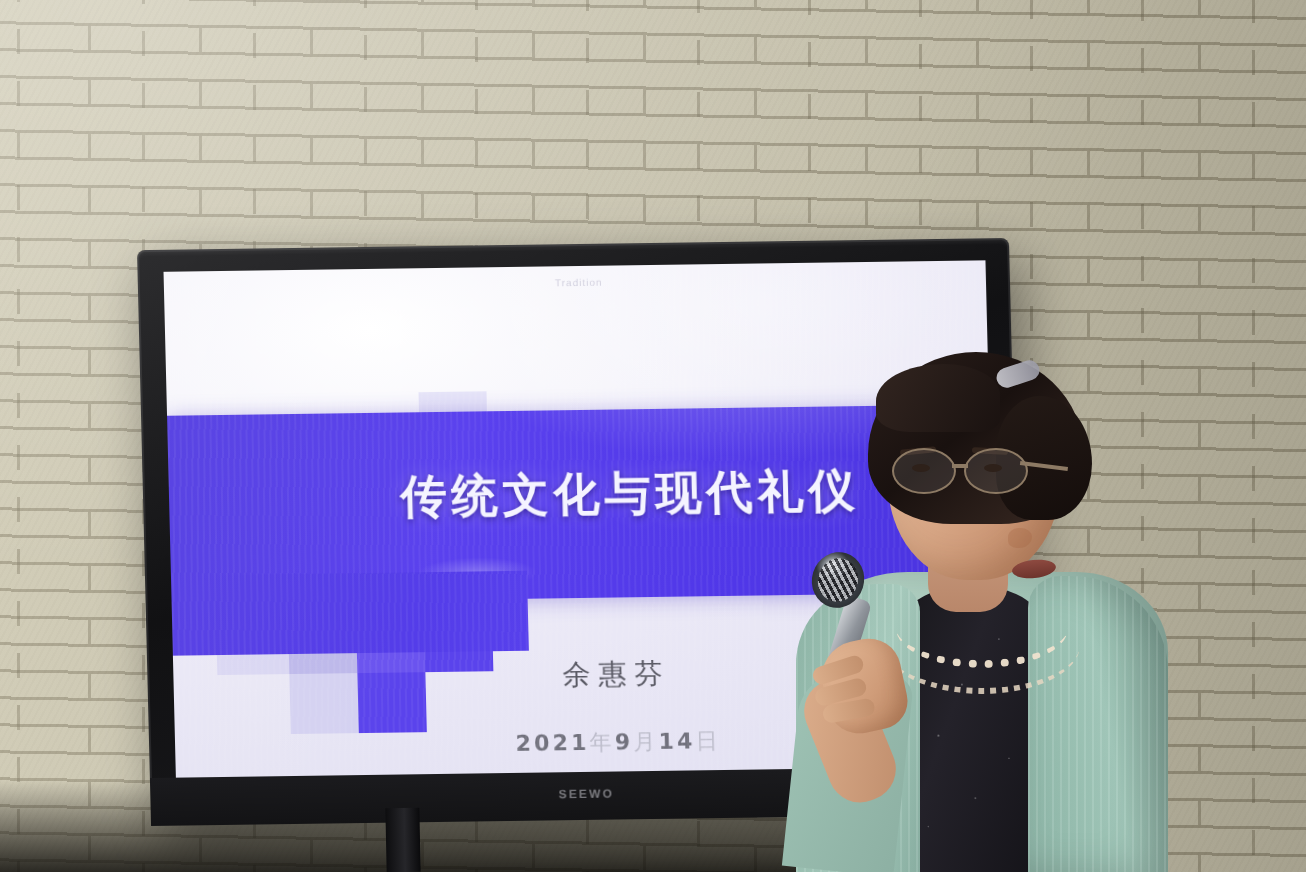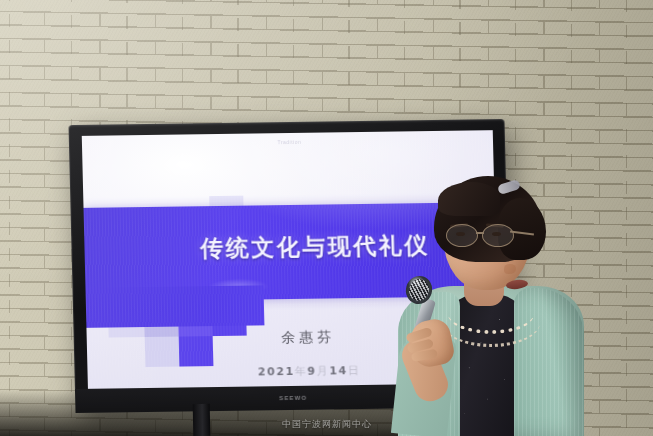--- a/index.html
+++ b/index.html
@@ -623,15 +623,14 @@
       <div class="mic-grille"></div>
     </div>
     <div class="forearm"></div>
     <div class="hand">
       <div class="finger" style="left:-4px; top:8px; transform:rotate(-6deg);"></div>
       <div class="finger" style="left:-5px; top:19px; transform:rotate(-3deg);"></div>
       <div class="finger" style="left:-3px; top:29px; transform:rotate(2deg);"></div>
     </div>
   </div>
 
-  <div class="watermark">中国宁波网新闻中心</div>
 
 </div>
 
 </body></html>

